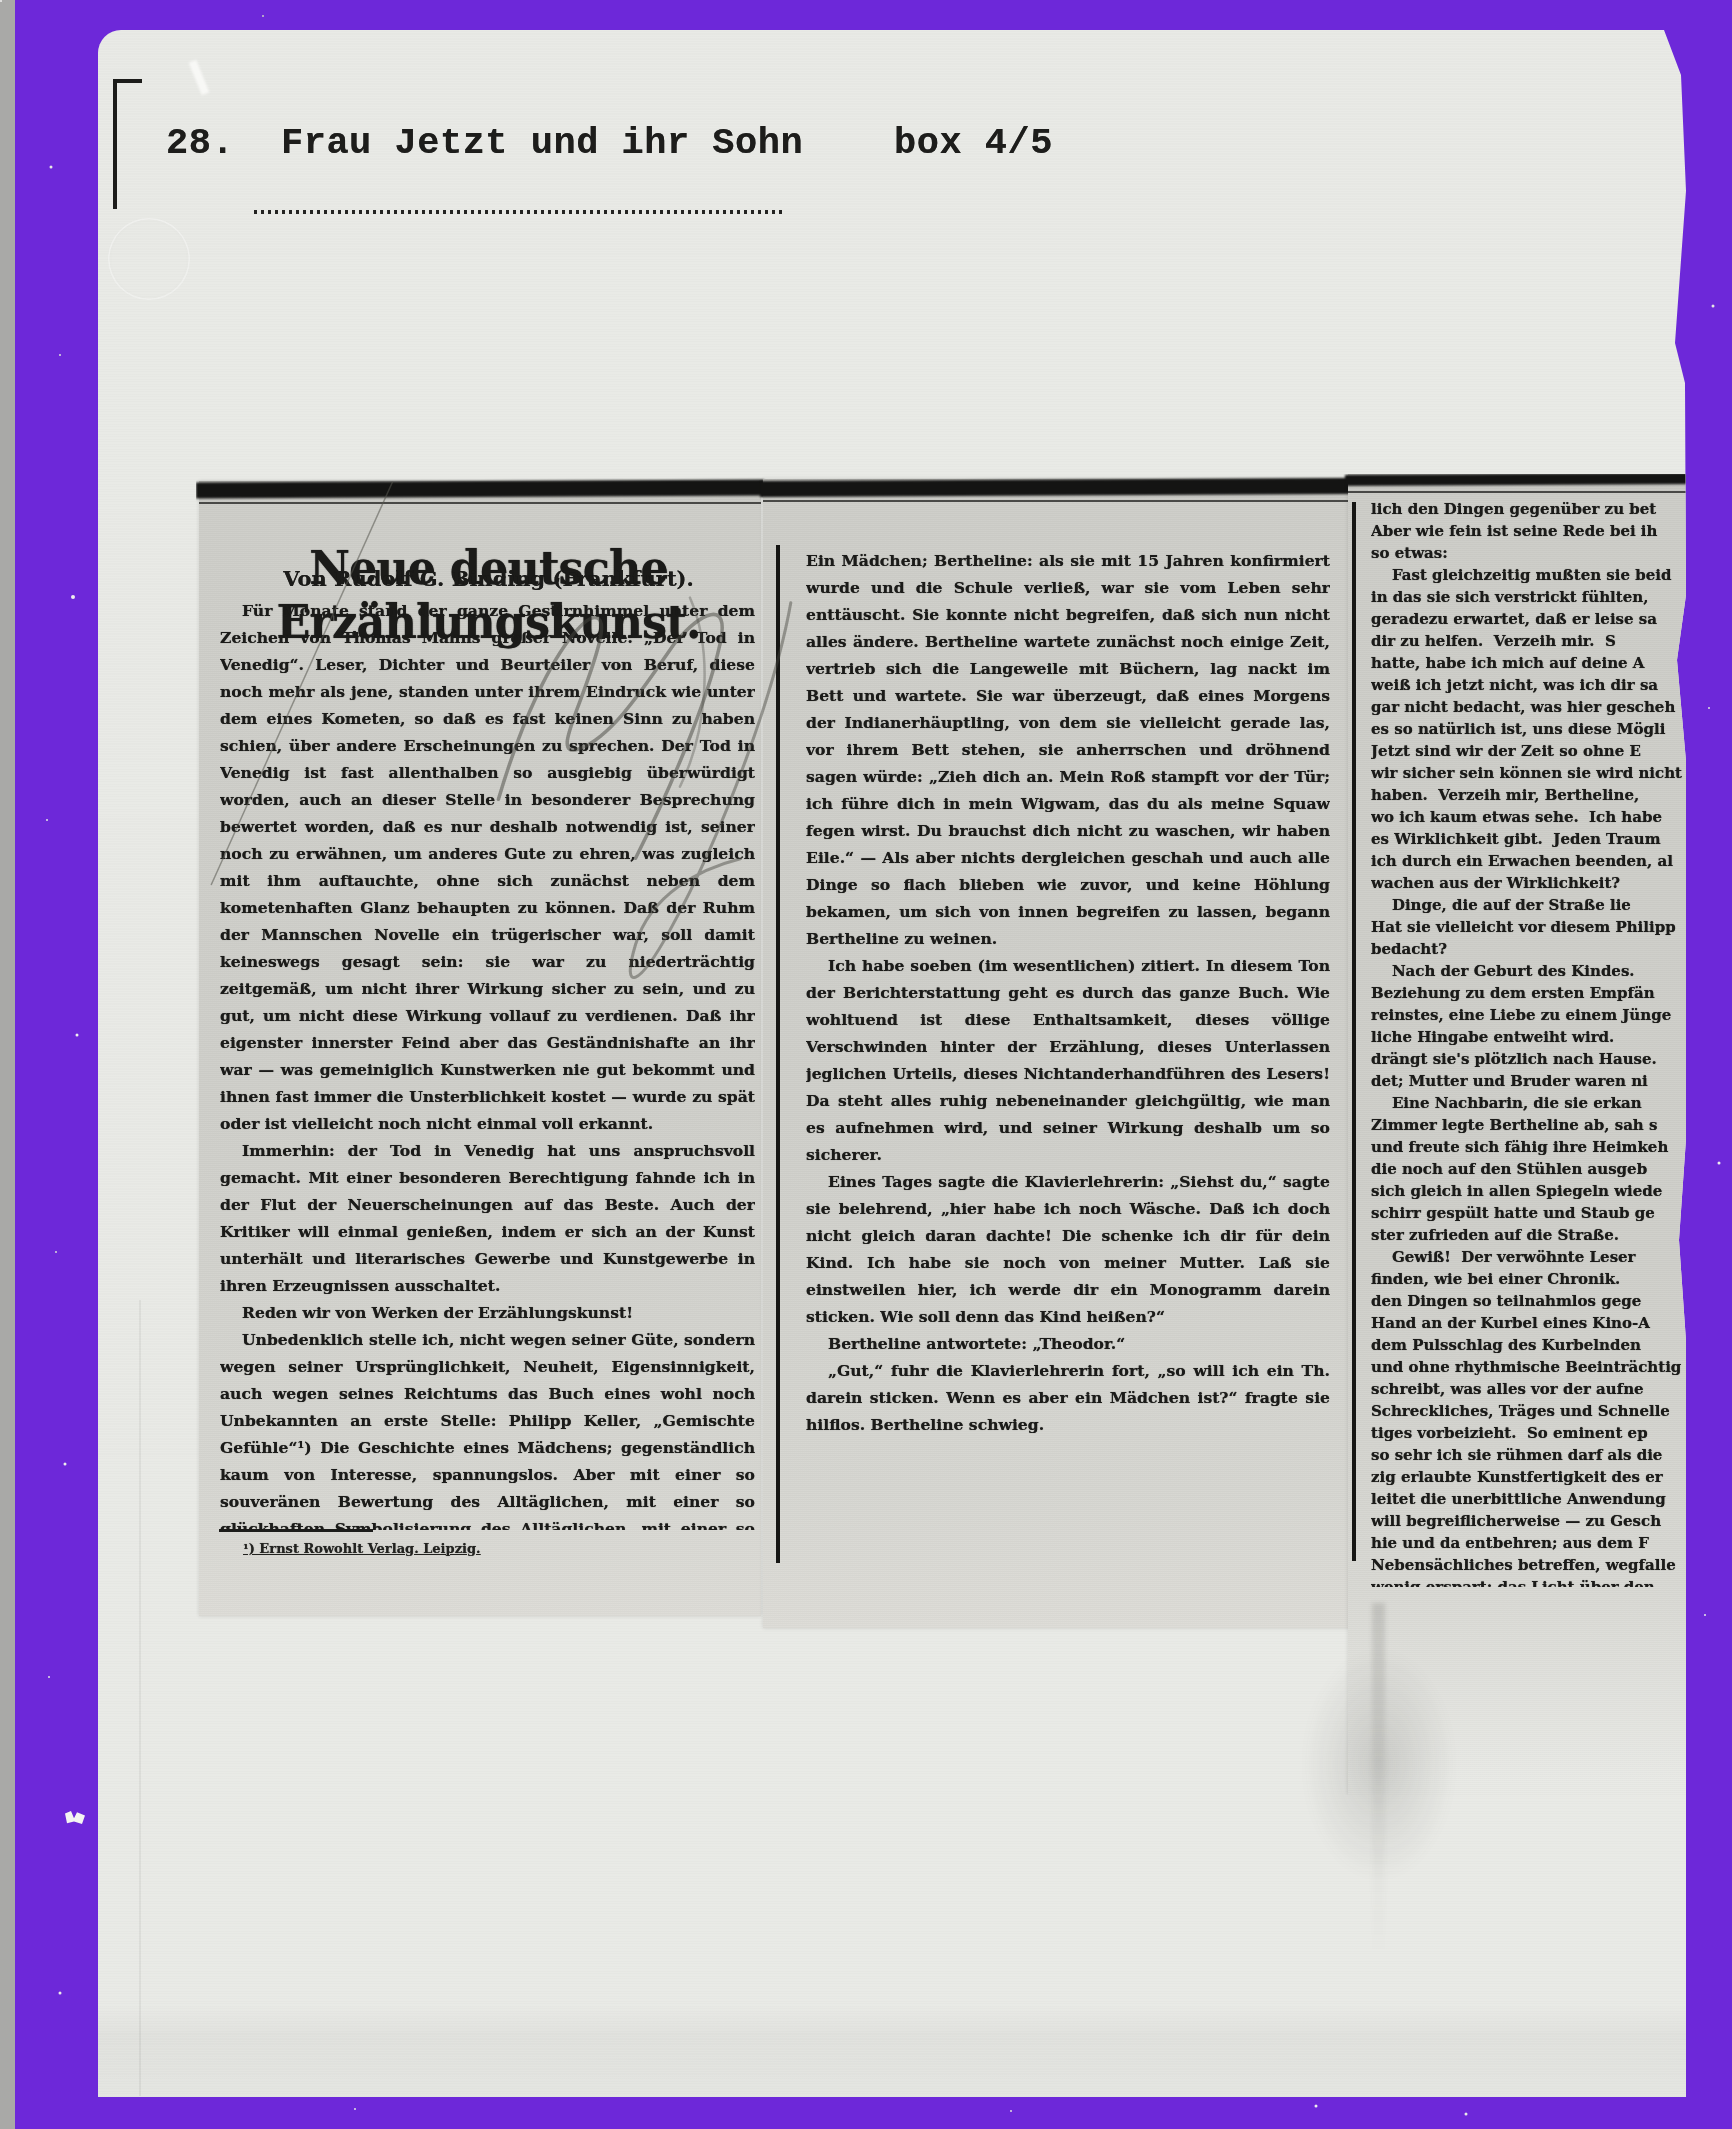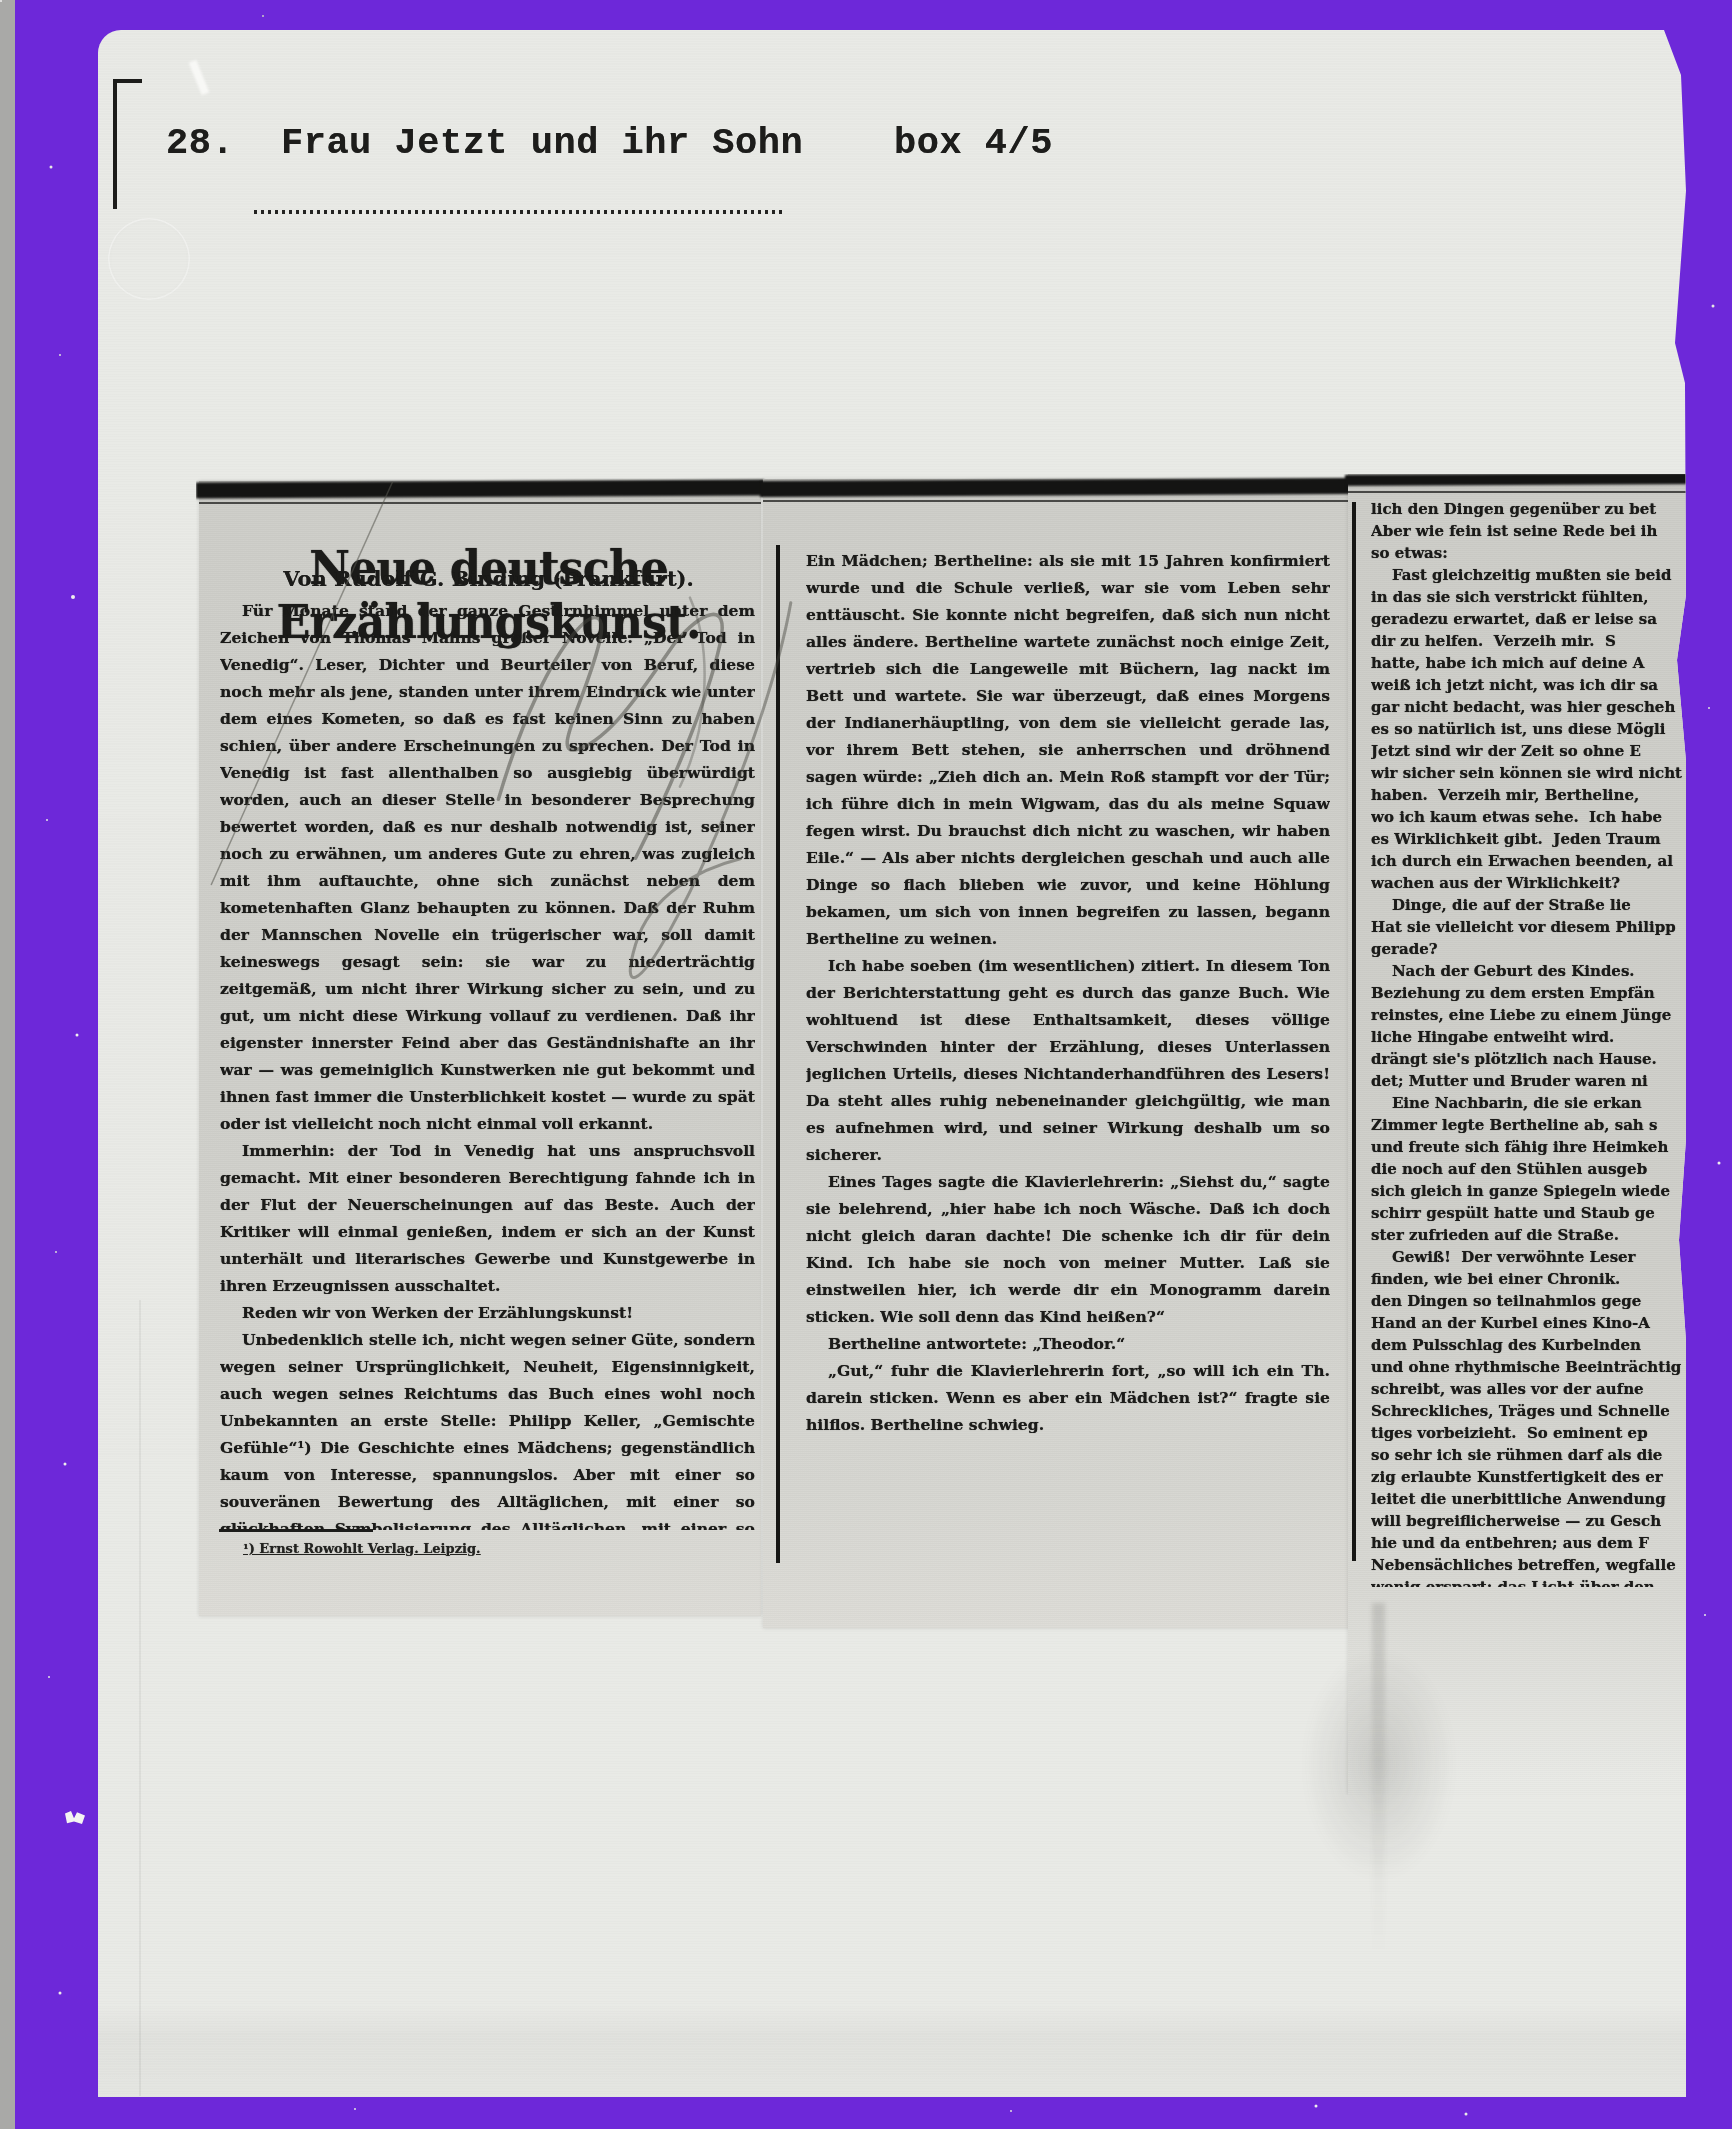--- a/index.html
+++ b/index.html
@@ -167,32 +167,32 @@
           <p class="col3-line">es so natürlich ist, uns diese Mögli</p>
           <p class="col3-line">Jetzt sind wir der Zeit so ohne E</p>
           <p class="col3-line">wir sicher sein können sie wird nicht</p>
           <p class="col3-line">haben.  Verzeih mir, Bertheline,</p>
           <p class="col3-line">wo ich kaum etwas sehe.  Ich habe</p>
           <p class="col3-line">es Wirklichkeit gibt.  Jeden Traum</p>
           <p class="col3-line">ich durch ein Erwachen beenden, al</p>
           <p class="col3-line">wachen aus der Wirklichkeit?</p>
           <p class="col3-line">    Dinge, die auf der Straße lie</p>
           <p class="col3-line">Hat sie vielleicht vor diesem Philipp</p>
-          <p class="col3-line">gerade?</p>
+          <p class="col3-line">bedacht?</p>
           <p class="col3-line">    Nach der Geburt des Kindes.</p>
           <p class="col3-line">Beziehung zu dem ersten Empfän</p>
           <p class="col3-line">reinstes, eine Liebe zu einem Jünge</p>
           <p class="col3-line">liche Hingabe entweiht wird.</p>
           <p class="col3-line">drängt sie's plötzlich nach Hause.</p>
           <p class="col3-line">det; Mutter und Bruder waren ni</p>
           <p class="col3-line">    Eine Nachbarin, die sie erkan</p>
           <p class="col3-line">Zimmer legte Bertheline ab, sah s</p>
           <p class="col3-line">und freute sich fähig ihre Heimkeh</p>
           <p class="col3-line">die noch auf den Stühlen ausgeb</p>
-          <p class="col3-line">sich gleich in ganze Spiegeln wiede</p>
+          <p class="col3-line">sich gleich in allen Spiegeln wiede</p>
           <p class="col3-line">schirr gespült hatte und Staub ge</p>
           <p class="col3-line">ster zufrieden auf die Straße.</p>
           <p class="col3-line">    Gewiß!  Der verwöhnte Leser</p>
           <p class="col3-line">finden, wie bei einer Chronik.</p>
           <p class="col3-line">den Dingen so teilnahmlos gege</p>
           <p class="col3-line">Hand an der Kurbel eines Kino-A</p>
           <p class="col3-line">dem Pulsschlag des Kurbelnden</p>
           <p class="col3-line">und ohne rhythmische Beeinträchtig</p>
           <p class="col3-line">schreibt, was alles vor der aufne</p>
           <p class="col3-line">Schreckliches, Träges und Schnelle</p>

